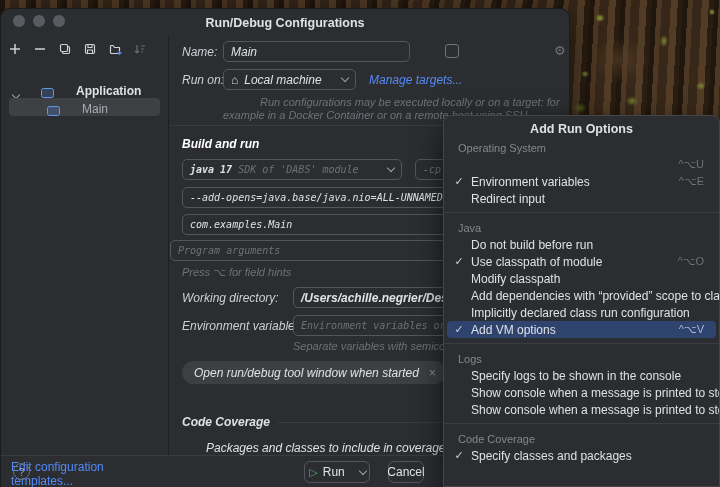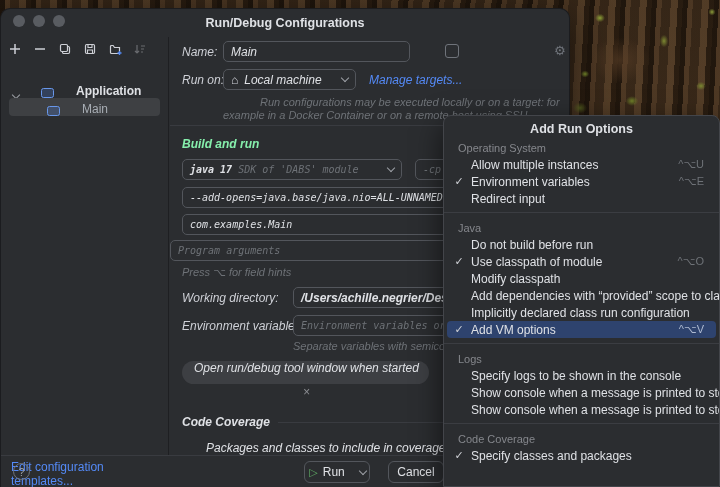--- a/index.html
+++ b/index.html
@@ -40,34 +40,34 @@
   .lbl-txt { position:absolute; color:#ced0d6; }
   .field { position:absolute; height:21px; border:1px solid #53565c; border-radius:5px; background:#2b2d30;
     display:flex; align-items:center; padding:0 7px; overflow:hidden; white-space:nowrap; }
   .mono { font-family:"DejaVu Sans Mono","Liberation Mono",monospace; font-size:10px; }
   .gray { color:#6e7277; }
   .hint { position:absolute; color:#6e7277; font-size:11px; }
   .divider { position:absolute; border-top:1px solid #393b40; }
   .chevbox { margin-left:auto; padding-left:8px; display:flex; align-items:center; }
   .checkbox { position:absolute; width:14px; height:14px; border:1px solid #6f737a; border-radius:3px; background:transparent; }
   .pill { position:absolute; left:181px; top:351px; height:23px; background:#3d3f43; border-radius:12px;
-    display:flex; align-items:center; gap:10px; padding:0 10px 0 12px;flex-direction:column; }
+    display:flex; align-items:center; gap:10px; padding:0 10px 0 12px; }
   .sec-row { position:absolute; display:flex; align-items:center; gap:8px; }
   .sec-row .line { flex:1; border-top:1px solid #393b40; }
   
   .dfooter { position:absolute; left:0; bottom:0; width:100%; height:32px; border-top:1px solid #393b40; }
   .help { position:absolute; left:12px; top:7px; width:17px; height:17px; border:1px solid #6f737a; border-radius:50%;
     color:#9da0a6; font-size:11px; display:flex; align-items:center; justify-content:center; }
   .btn { position:absolute; top:5px; height:22px; border:1px solid #53565c; border-radius:6px;
     display:flex; align-items:center; justify-content:center; font-size:12px; color:#dfe1e5; background:#2b2d30; }
   .run-btn { left:303px; width:66px; padding:0; }
   .run-main { display:flex; align-items:center; gap:5px; padding:0 8px; height:100%; }
   .run-sep { width:1px; height:100%; background:#53565c; }
   .run-chev { padding:0 7px; display:flex; align-items:center; height:100%; }
-  .cancel-btn { left:387px; width:56px; }
+  .cancel-btn { left:387px; width:36px; }
   .play { color:#5fad65; font-size:11px; }
   
   .menu { position:absolute; left:443px; top:115px; width:277px; height:372px; z-index:5;
     background:#2b2d30; border:1px solid #43454a; border-radius:8px 8px 0 0; overflow:hidden;
     box-shadow:0 10px 30px rgba(0,0,0,.6); padding-top:4px; }
   .menu-title { height:18px; line-height:18px; text-align:center; font-weight:bold; font-size:12.5px; color:#dfe1e5; }
   .menu-header { height:18px; line-height:20px; padding:0 14px; font-size:11px; color:#85878c; }
   .menu-item { height:17px; display:flex; align-items:center; padding:0 12px 0 0; margin:0 3px; border-radius:4px; }
   .menu-item .chk { width:24px; text-align:center; font-size:11px; color:#cfd1d6; flex:0 0 auto; }
   .menu-item .lbl { font-size:12px; color:#dfe1e5; white-space:nowrap; }
@@ -163,21 +163,21 @@
             <span class="chev"></span>
           </span>
       </div>
       <div style="position:absolute; left:199px; top:36px; color:#548af7;">Manage targets...</div>
 
       <div class="hint" style="left:53px; top:59px;margin-left:37px;">Run configurations may be executed locally or on a target: for</div>
       <div class="hint" style="left:53px; top:72px;">example in a Docker Container or on a remote host using SSH.</div>
 
       <div class="divider" style="left:0; right:0; top:88px;"></div>
 
-      <div class="lbl-txt" style="left:12px; top:100px; font-weight:bold; color:#86efac;">Build and run</div>
+      <div class="lbl-txt" style="left:12px; top:100px; font-weight:bold; color:#ffffff;">Build and run</div>
 
       <div class="field mono" style="left:12px; top:122px; width:220px;">
         <span style="font-weight:bold">java 17</span>
         <span class="gray" style="margin-left:6px;">SDK of 'DABS' module</span>
         <span class="chevbox">
             <span class="chev"></span>
           </span>
       </div>
       <div class="field mono" style="left:245px; top:122px; width:140px;">
         <span class="gray">-cp</span>
@@ -244,21 +244,20 @@
       </div>
     </div>
   </div>
 
   <div class="menu">
     <div class="menu-title">Add Run Options</div>
     <div class="menu-body">
         <div class="menu-header">Operating System</div>
         <div class="menu-item">
           <span class="chk"></span>
-          <span class="lbl">Allow multiple instances</span>
           <span class="sc">^⌥U</span>
         </div>
         <div class="menu-item">
           <span class="chk">✓</span>
           <span class="lbl">Environment variables</span>
           <span class="sc">^⌥E</span>
         </div>
         <div class="menu-item">
           <span class="chk"></span>
           <span class="lbl">Redirect input</span>

